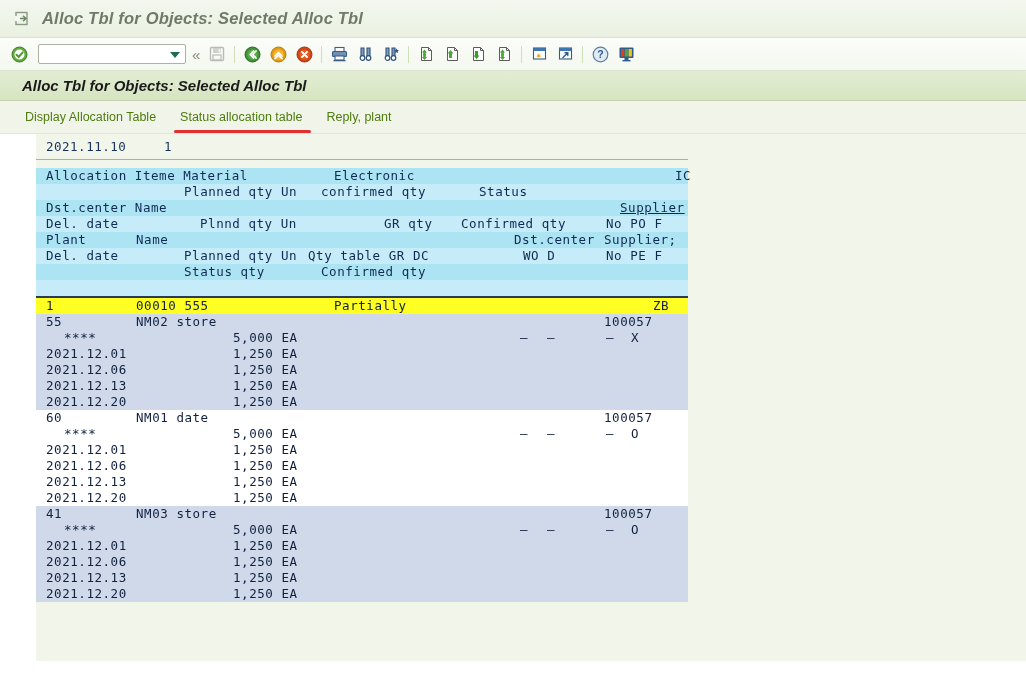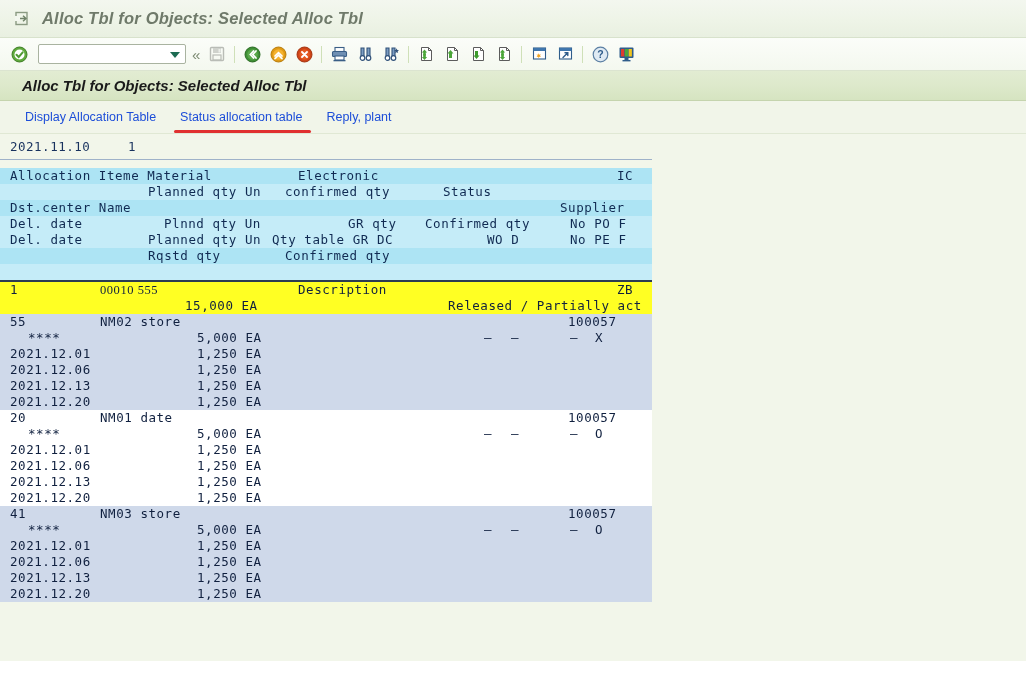--- a/index.html
+++ b/index.html
@@ -98,21 +98,21 @@
   #actionrow {
     height: 33px;
     background: #f1f5e9;
     border-bottom: 1px solid #e0e8d4;
     display: flex; align-items: center;
     padding-left: 24px;
     position: relative;
   }
   .actbtn {
     font-size: 12.5px;
-    color: #1d4ed8;
+    color: #4d7c0f;
     margin-right: 22px;
     white-space: nowrap;
     position: relative;
     padding: 2px 1px;
   }
   .actbtn.underlined::after {
     content: "";
     position: absolute;
     left: -5px; right: -8px;
     bottom: -7px;
@@ -120,20 +120,21 @@
     background: #e03030;
     border-radius: 2px;
   }
 
   
   #report {
     position: relative;
     background: #f2f6ea;
     height: 527px;
     padding-top: 0;
+    margin-left: 36px;
   }
 
   
   #datestrip {
     height: 26px;
     display: flex; align-items: center;
     border-bottom: 1px solid #9fb2c9;
     width: 652px;
     background: #f2f6ea;
   }
@@ -344,39 +345,36 @@
   </div>
 
 <div id="report">
 
   <div id="datestrip">
     <span class="seg d1">2021.11.10</span>
     <span class="seg d3">1</span>
   </div>
 
   <div id="hdrblock">
-      <div class="h-row h-a"><span class="col" style="left: 10px;">Allocation Iteme Material</span><span class="col" style="left: 298px;">Electronic</span><span class="col" style="left: 617px;">IC</span></div>
+      <div class="h-row h-a"><span class="col" style="left: 10px;">Allocation Iteme Material</span><span class="col" style="left: 298px;">Electronic</span><span class="col" style="left: 639px;">IC</span></div>
       <div class="h-row h-b"><span class="col" style="left: 148px;">Planned qty Un</span><span class="col" style="left: 285px;">confirmed qty</span><span class="col" style="left: 443px;">Status</span></div>
-      <div class="h-row h-a"><span class="col" style="left: 10px;">Dst.center Name</span><span class="col" style="left: 560px;">Supplier</span></div>
+      <div class="h-row h-a"><span class="col" style="left: 10px;">Dst.center Name</span><span class="col" style="left: 584px; text-decoration: underline;">Supplier</span></div>
       <div class="h-row h-b"><span class="col" style="left: 10px;">Del. date</span><span class="col" style="left: 164px; text-align: center;">Plnnd qty Un</span><span class="col" style="left: 348px;">GR qty</span><span class="col" style="left: 425px;">Confirmed qty</span><span class="col" style="left: 570px;">No PO F</span></div>
+      <div class="h-row h-a"><span class="col" style="left: 10px;">Plant</span><span class="col" style="left: 100px;">Name</span><span class="col" style="left: 478px;">Dst.center</span><span class="col" style="left: 568px;">Supplier;</span></div>
       <div class="h-row h-b"><span class="col" style="left: 10px;">Del. date</span><span class="col" style="left: 148px;">Planned qty Un</span><span class="col" style="left: 272px;">Qty table GR DC</span><span class="col" style="left: 487px;">WO D</span><span class="col" style="left: 570px;">No PE F</span></div>
-      <div class="h-row h-a"><span class="col" style="left: 148px;">Rqstd qty</span><span class="col" style="left: 285px;">Confirmed qty</span></div>
+      <div class="h-row h-a"><span class="col" style="left: 148px;">Status qty</span><span class="col" style="left: 285px;">Confirmed qty</span></div>
       <div class="h-row h-b"></div>
     </div>
 
   <div id="datablock">
       <div class="d-row bg-yellow">
         <span class="col" style="left: 10px;">1</span>
-        <span class="col" style="left: 100px; font-family: Liberation Serif, serif;">00010 555</span>
-        <span class="col" style="left: 298px;">Description</span>
+        <span class="col" style="left: 100px;">00010 555</span>
+        <span class="col" style="left: 298px;">Partially</span>
         <span class="col" style="left: 617px;">ZB</span>
-      </div>
-      <div class="d-row bg-yellow">
-        <span class="col" style="left: 185px;">15,000 EA</span>
-        <span class="col" style="left: 448px;">Released / Partially act</span>
       </div>
       <div class="d-row bg-blue">
         <span class="col" style="left: 10px;">55</span>
         <span class="col" style="left: 100px;">NM02 store</span>
         <span class="col" style="left: 568px;">100057</span>
       </div>
       <div class="d-row bg-blue">
         <span class="col" style="left: 28px;">****</span>
         <span class="col" style="left: 197px;">5,000 EA</span>
         <span class="col" style="left: 484px;">–</span>
@@ -394,21 +392,21 @@
       </div>
       <div class="d-row bg-blue">
         <span class="col" style="left: 10px;">2021.12.13</span>
         <span class="col" style="left: 197px;">1,250 EA</span>
       </div>
       <div class="d-row bg-blue">
         <span class="col" style="left: 10px;">2021.12.20</span>
         <span class="col" style="left: 197px;">1,250 EA</span>
       </div>
       <div class="d-row bg-white">
-        <span class="col" style="left: 10px;">20</span>
+        <span class="col" style="left: 10px;">60</span>
         <span class="col" style="left: 100px;">NM01 date</span>
         <span class="col" style="left: 568px;">100057</span>
       </div>
       <div class="d-row bg-white">
         <span class="col" style="left: 28px;">****</span>
         <span class="col" style="left: 197px;">5,000 EA</span>
         <span class="col" style="left: 484px;">–</span>
         <span class="col" style="left: 511px;">–</span>
         <span class="col" style="left: 570px;">–</span>
         <span class="col" style="left: 595px;">O</span>

